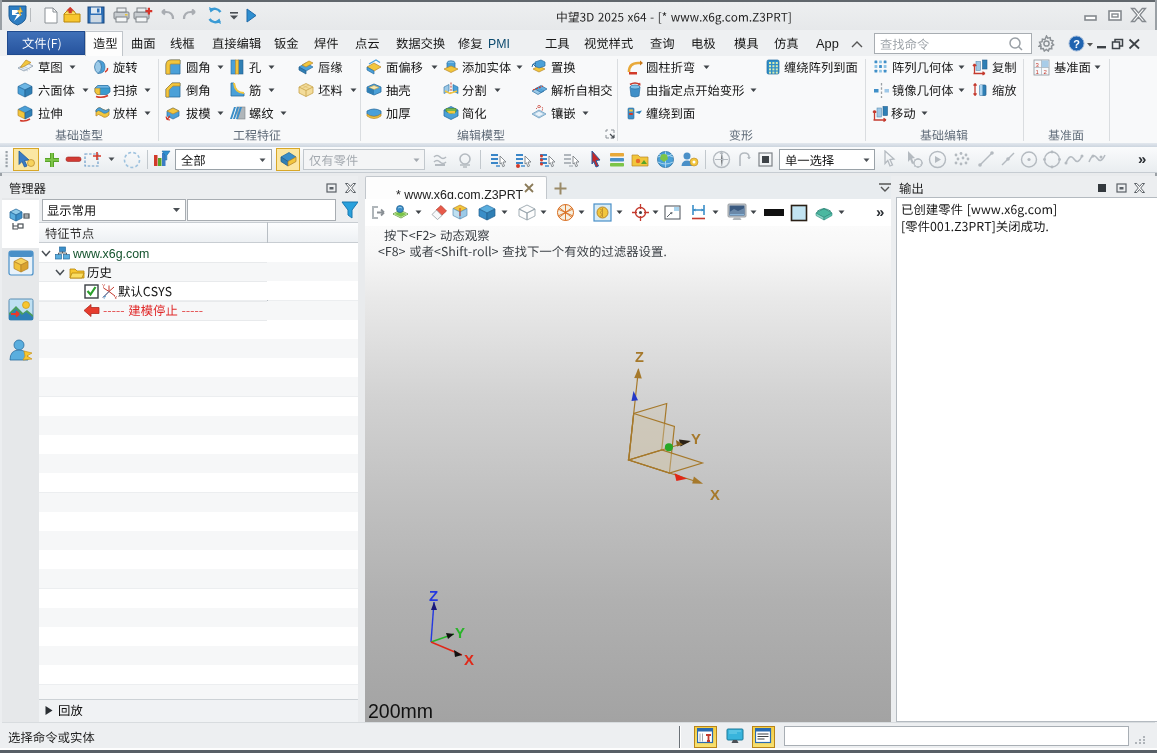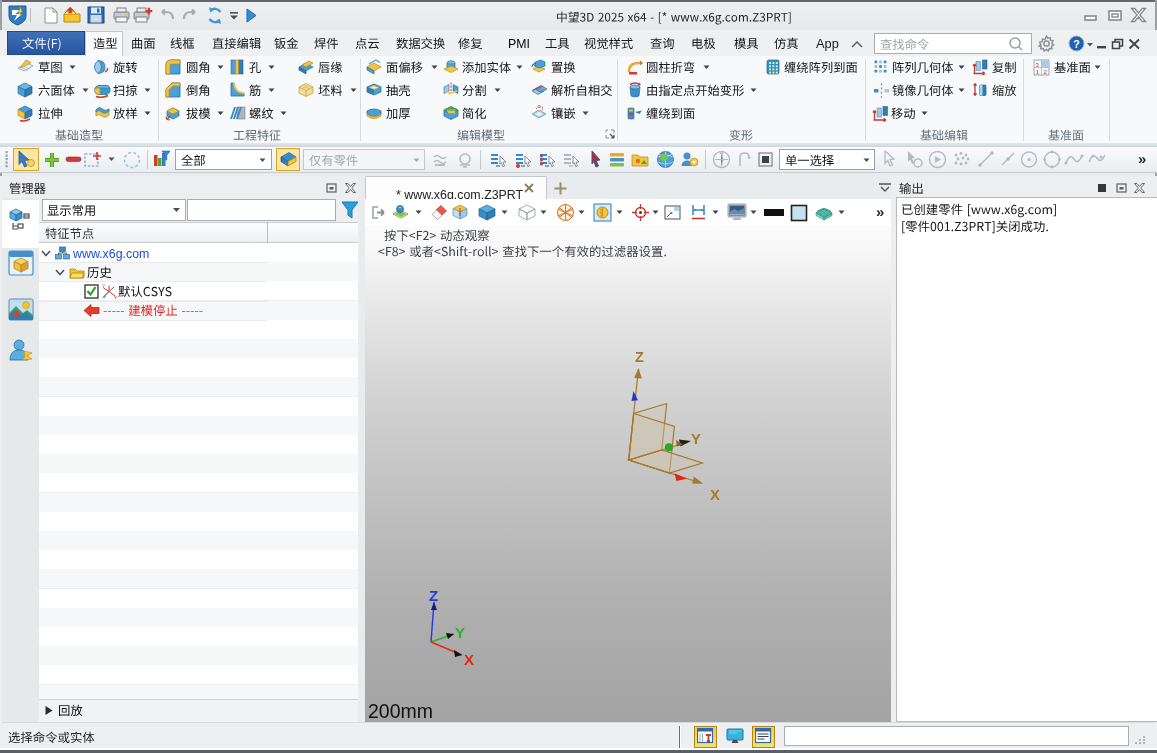--- a/index.html
+++ b/index.html
@@ -115,21 +115,21 @@
   </svg>
 <svg style="position:absolute;left:691px;top:34.5px;overflow:visible" width="27" height="17" viewBox="0 -13.0 27 17">
     <path d="M5.6 -5V-3.2H2.5V-5ZM6.5 -5H9.7V-3.2H6.5ZM5.6 -5.9H2.5V-7.6H5.6ZM6.5 -5.9V-7.6H9.7V-5.9ZM1.5 -8.5V-1.6H2.5V-2.3H5.6V-1C5.6 0.4 6 0.8 7.3 0.8C7.7 0.8 9.7 0.8 10.1 0.8C11.4 0.8 11.7 0.1 11.8 -1.7C11.5 -1.8 11.2 -2 10.9 -2.2C10.8 -0.6 10.7 -0.2 10 -0.2C9.6 -0.2 7.8 -0.2 7.4 -0.2C6.7 -0.2 6.5 -0.3 6.5 -1V-2.3H10.6V-8.5H6.5V-10.3H5.6V-8.5Z M14.7 -10.3V-8H13.1V-7.1H14.6C14.2 -5.4 13.5 -3.5 12.7 -2.4C12.9 -2.2 13.1 -1.8 13.2 -1.5C13.7 -2.3 14.3 -3.7 14.7 -5V1H15.5V-5.6C15.9 -5 16.3 -4.2 16.5 -3.8L17 -4.5C16.8 -4.9 15.8 -6.4 15.5 -6.7V-7.1H16.9V-8H15.5V-10.3ZM17.1 -9.5V-8.7H18.5C18.3 -4.6 17.8 -1.5 15.9 0.5C16.1 0.6 16.5 0.9 16.7 1C17.9 -0.3 18.5 -2.1 18.9 -4.3C19.4 -3.2 19.9 -2.2 20.6 -1.4C19.9 -0.7 19.1 -0.1 18.3 0.3C18.5 0.4 18.8 0.8 18.9 1C19.7 0.6 20.5 0 21.2 -0.7C21.9 -0 22.7 0.6 23.6 0.9C23.7 0.7 24 0.4 24.2 0.2C23.3 -0.2 22.5 -0.7 21.8 -1.4C22.7 -2.6 23.3 -4.1 23.7 -6L23.2 -6.2L23 -6.2H21.6C21.9 -7.2 22.2 -8.5 22.5 -9.5ZM19.3 -8.7H21.4C21.1 -7.5 20.8 -6.2 20.5 -5.4H22.7C22.3 -4.1 21.8 -3 21.2 -2.1C20.3 -3.2 19.6 -4.6 19.2 -6.1C19.2 -6.9 19.3 -7.8 19.3 -8.7Z" fill="#1a1a1a"></path>
   </svg>
 <svg style="position:absolute;left:734px;top:34.5px;overflow:visible" width="27" height="17" viewBox="0 -13.0 27 17">
     <path d="M5.8 -5.1H10.1V-4.2H5.8ZM5.8 -6.7H10.1V-5.8H5.8ZM9 -10.3V-9.3H7.1V-10.3H6.2V-9.3H4.4V-8.5H6.2V-7.6H7.1V-8.5H9V-7.6H9.9V-8.5H11.6V-9.3H9.9V-10.3ZM4.9 -7.4V-3.6H7.5C7.4 -3.2 7.4 -2.9 7.3 -2.5H4.2V-1.7H7C6.5 -0.8 5.6 -0.1 3.8 0.2C4 0.4 4.2 0.8 4.3 1C6.5 0.5 7.5 -0.4 8 -1.7C8.6 -0.4 9.7 0.6 11.3 1C11.4 0.8 11.7 0.4 11.9 0.2C10.5 -0.1 9.4 -0.8 8.8 -1.7H11.6V-2.5H8.2C8.3 -2.9 8.3 -3.2 8.4 -3.6H11V-7.4ZM2.2 -10.3V-8H0.6V-7.1H2.2V-7.1C1.8 -5.4 1.1 -3.5 0.4 -2.4C0.6 -2.2 0.8 -1.8 0.9 -1.5C1.4 -2.3 1.8 -3.4 2.2 -4.6V1H3V-5.4C3.4 -4.7 3.8 -3.9 3.9 -3.5L4.5 -4.2C4.3 -4.6 3.4 -6.1 3 -6.6V-7.1H4.3V-8H3V-10.3Z M19.7 -1C21.1 -0.4 22.5 0.4 23.4 1L24.1 0.3C23.2 -0.3 21.7 -1.1 20.3 -1.7ZM16.3 -1.6C15.6 -1 14 -0.1 12.8 0.3C13 0.5 13.3 0.8 13.5 1C14.7 0.5 16.2 -0.3 17.2 -1.1ZM14.9 -9.7V-2.6H12.9V-1.7H24V-2.6H22.2V-9.7ZM15.8 -2.6V-3.7H21.2V-2.6ZM15.8 -7.2H21.2V-6.2H15.8ZM15.8 -7.9V-9H21.2V-7.9ZM15.8 -5.5H21.2V-4.4H15.8Z" fill="#1a1a1a"></path>
   </svg>
 <svg style="position:absolute;left:774px;top:34.5px;overflow:visible" width="27" height="17" viewBox="0 -13.0 27 17">
     <path d="M7.2 -10.1C7.4 -9.5 7.7 -8.7 7.8 -8.2L8.7 -8.5C8.6 -9 8.3 -9.7 8.1 -10.3ZM4 -8.2V-7.3H6.1C6 -4.2 5.8 -1.2 3.5 0.4C3.7 0.5 4 0.8 4.1 1C5.9 -0.3 6.6 -2.3 6.9 -4.6H10C9.8 -1.6 9.6 -0.4 9.4 -0.1C9.2 0 9.1 0.1 8.9 0C8.7 0 8 0 7.4 -0C7.5 0.2 7.6 0.6 7.6 0.9C8.3 0.9 8.9 0.9 9.3 0.9C9.7 0.8 10 0.7 10.2 0.5C10.6 0 10.7 -1.3 10.9 -5C10.9 -5.2 10.9 -5.5 10.9 -5.5H7C7 -6.1 7 -6.7 7.1 -7.3H11.8V-8.2ZM3.3 -10.3C2.6 -8.5 1.5 -6.6 0.4 -5.4C0.6 -5.2 0.8 -4.7 0.9 -4.5C1.3 -4.9 1.7 -5.4 2 -5.9V1H2.9V-7.3C3.4 -8.2 3.8 -9.1 4.2 -10Z M19.6 -0.6C21 -0.1 22.4 0.5 23.2 1L24 0.3C23.1 -0.1 21.5 -0.7 20.2 -1.2ZM16.6 -1.1C15.8 -0.6 14.2 0 13 0.3C13.2 0.5 13.5 0.8 13.6 1C14.8 0.6 16.4 0 17.4 -0.6ZM18.1 -10.4 18 -9.3H13.3V-8.5H17.9L17.7 -7.7H14.8V-2.2H13V-1.4H23.9V-2.2H22.2V-7.7H18.6L18.8 -8.5H23.6V-9.3H18.9L19.1 -10.2ZM15.6 -2.2V-3H21.3V-2.2ZM15.6 -5.7H21.3V-4.9H15.6ZM15.6 -6.3V-7.1H21.3V-6.3ZM15.6 -4.4H21.3V-3.6H15.6Z" fill="#1a1a1a"></path>
   </svg>
-<div style="position:absolute;left:508px;top:37px;font:400 12.3px 'Liberation Sans',sans-serif;color:#000000;white-space:pre">PMI</div>
+<div style="position:absolute;left:488px;top:37px;font:400 12.3px 'Liberation Sans',sans-serif;color:#0c4a6e;white-space:pre">PMI</div>
 <div style="position:absolute;left:816px;top:36px;font:400 12.8px 'Liberation Sans',sans-serif;color:#1a1a1a;white-space:pre">App</div>
 <svg style="position:absolute;left:850px;top:40px;" width="14" height="9" viewBox="0 0 14 9">
     <path d="M2 7 L7 2 L12 7" fill="none" stroke="#555" stroke-width="1.4"></path>
   </svg>
 <div style="position:absolute;left:874px;top:33px;width:158px;height:21px;background:#fff;border:1px solid #a8adb2"></div>
 <svg style="position:absolute;left:880px;top:35.5px;overflow:visible" width="51" height="17" viewBox="0 -13.0 51 17">
     <path d="M3.6 -2.7H8.6V-1.6H3.6ZM3.6 -4.3H8.6V-3.3H3.6ZM2.7 -5V-1H9.6V-5ZM0.9 -0.2V0.6H11.4V-0.2ZM5.7 -10.3V-8.8H0.7V-8H4.7C3.6 -6.8 2 -5.7 0.4 -5.2C0.6 -5 0.9 -4.7 1 -4.5C2.7 -5.1 4.5 -6.4 5.7 -7.9V-5.4H6.6V-7.9C7.7 -6.5 9.5 -5.2 11.2 -4.6C11.4 -4.8 11.6 -5.2 11.9 -5.3C10.3 -5.8 8.6 -6.8 7.6 -8H11.6V-8.8H6.6V-10.3Z M20.6 -9.6C21.2 -9 21.9 -8.3 22.3 -7.7L23 -8.3C22.7 -8.8 21.9 -9.5 21.3 -10ZM14.6 -10.3V-7.8H12.9V-7H14.6V-4.3C13.9 -4.1 13.2 -4 12.7 -3.8L13 -2.9L14.6 -3.4V-0.2C14.6 -0 14.6 0 14.4 0C14.2 0 13.7 0.1 13.1 0C13.2 0.3 13.4 0.7 13.4 0.9C14.2 0.9 14.8 0.9 15.1 0.7C15.4 0.6 15.5 0.3 15.5 -0.2V-3.7L17.2 -4.2L17 -5L15.5 -4.6V-7H17V-7.8H15.5V-10.3ZM22.5 -5.7C22.1 -4.8 21.5 -3.9 20.7 -3C20.5 -3.9 20.2 -5 20.1 -6.3L23.9 -6.7L23.8 -7.5L20 -7.1C19.9 -8.1 19.8 -9.2 19.8 -10.3H18.8C18.9 -9.2 19 -8.1 19.1 -7L17.2 -6.9L17.3 -6L19.2 -6.2C19.3 -4.7 19.6 -3.3 20 -2.2C19 -1.3 17.9 -0.6 16.8 -0.2C17.1 0 17.4 0.3 17.5 0.6C18.5 0.1 19.5 -0.5 20.3 -1.3C20.9 0 21.7 0.8 22.9 0.9C23.5 1 24 0.3 24.2 -1.7C24 -1.7 23.7 -2 23.5 -2.2C23.3 -0.8 23.1 -0.1 22.8 -0.2C22.1 -0.2 21.5 -0.9 21.1 -2.1C22 -3 22.7 -4.1 23.3 -5.3Z M30.8 -10.5C29.7 -8.8 27.3 -7.3 25 -6.7C25.2 -6.4 25.4 -6 25.6 -5.8C26.5 -6.1 27.4 -6.5 28.2 -7V-6.2H33.2V-7.1C34 -6.5 34.9 -6.1 35.8 -5.8C36 -6.1 36.3 -6.5 36.5 -6.7C34.5 -7.2 32.4 -8.4 31.3 -9.7L31.5 -10ZM28.3 -7.1C29.2 -7.7 30.1 -8.3 30.8 -9C31.4 -8.3 32.2 -7.7 33.1 -7.1ZM26.2 -5.2V0H27V-1H29.9V-5.2ZM27 -4.4H29.1V-1.8H27ZM31.2 -5.2V1H32.1V-4.4H34.5V-1.8C34.5 -1.6 34.4 -1.6 34.3 -1.5C34.1 -1.5 33.5 -1.5 32.8 -1.6C32.9 -1.3 33.1 -1 33.1 -0.7C34 -0.7 34.6 -0.7 34.9 -0.8C35.3 -1 35.4 -1.3 35.4 -1.8V-5.2Z M41.8 -6.9C42.5 -6.3 43.3 -5.5 43.7 -5L44.4 -5.5C44 -6.1 43.2 -6.9 42.5 -7.4ZM39 -4.6V-3.8H45.7C45 -3 44 -2.1 43.2 -1.3C42.6 -1.8 41.9 -2.2 41.3 -2.5L40.7 -1.9C42 -1 43.8 0.2 44.6 1L45.4 0.3C45 -0 44.5 -0.4 44 -0.8C45.2 -2 46.5 -3.3 47.4 -4.3L46.7 -4.7L46.6 -4.6ZM43.2 -10.4C41.9 -8.6 39.6 -7 37.3 -6C37.6 -5.8 37.9 -5.5 38 -5.3C39.8 -6.1 41.7 -7.4 43.1 -8.9C44.5 -7.5 46.5 -6.1 48.2 -5.3C48.3 -5.5 48.7 -5.9 48.9 -6.1C47.1 -6.8 45 -8.2 43.7 -9.5L44 -9.9Z" fill="#9aa0a6"></path>
   </svg>
 <svg style="position:absolute;left:1008px;top:36px;" width="16" height="16" viewBox="0 0 16 16">
     <circle cx="7" cy="7" r="5" fill="none" stroke="#9aa0a6" stroke-width="1.5"></circle>
@@ -815,21 +815,21 @@
 <div style="position:absolute;left:39px;top:320px;width:228px;height:1px;background:#e8eaec"></div>
 <svg style="position:absolute;left:41px;top:249px;" width="10" height="8" viewBox="0 0 10 8">
     <path d="M1 2 L5 6.5 L9 2" fill="none" stroke="#4a5056" stroke-width="1.5"></path>
   </svg>
 <svg style="position:absolute;left:55px;top:246px;" width="15" height="14" viewBox="0 0 15 14">
     <rect x="4.5" y="1" width="6" height="4.5" fill="#3a8ec8" stroke="#2a6da0" stroke-width="0.7"></rect>
     <rect x="0.5" y="8.5" width="6" height="4.5" fill="#5aaede" stroke="#2a6da0" stroke-width="0.7"></rect>
     <rect x="8.5" y="8.5" width="6" height="4.5" fill="#5aaede" stroke="#2a6da0" stroke-width="0.7"></rect>
     <path d="M7.5 5.5 V7 M3.5 8.5 V7 H11.5 V8.5" fill="none" stroke="#4a5056" stroke-width="0.9"></path>
   </svg>
-<div style="position:absolute;left:73px;top:247px;font:400 12.4px 'Liberation Sans',sans-serif;color:#1d4ed8;white-space:pre">www.x6g.com</div>
+<div style="position:absolute;left:73px;top:247px;font:400 12.4px 'Liberation Sans',sans-serif;color:#14532d;white-space:pre">www.x6g.com</div>
 <svg style="position:absolute;left:55px;top:268px;" width="10" height="8" viewBox="0 0 10 8">
     <path d="M1 2 L5 6.5 L9 2" fill="none" stroke="#4a5056" stroke-width="1.5"></path>
   </svg>
 <svg style="position:absolute;left:69px;top:265px;" width="16" height="14" viewBox="0 0 16 14">
     <path d="M1 4 H6 L8 6 H15 V13 H1 Z" fill="#f7c62f" stroke="#b8860b" stroke-width="0.8"></path>
     <path d="M3 8 H15 L13 13 H1 Z" fill="#fadd63" stroke="#b8860b" stroke-width="0.8"></path>
   </svg>
 <svg style="position:absolute;left:87px;top:263.9px;overflow:visible" width="27" height="17" viewBox="0 -13.1 27 17">
     <path d="M1.4 -9.8V-5.9C1.4 -4 1.4 -1.4 0.4 0.4C0.7 0.5 1.1 0.8 1.3 1C2.2 -1 2.4 -3.9 2.4 -5.9V-8.9H11.7V-9.8ZM6.1 -8.3C6.1 -7.6 6.1 -6.9 6.1 -6.2H3.2V-5.3H6C5.7 -2.9 5 -0.9 2.6 0.2C2.8 0.4 3.1 0.7 3.2 0.9C5.8 -0.4 6.6 -2.6 6.9 -5.3H10.1C10 -1.9 9.8 -0.6 9.4 -0.3C9.3 -0.1 9.1 -0.1 8.9 -0.1C8.6 -0.1 7.8 -0.1 7.1 -0.2C7.2 0.1 7.3 0.5 7.4 0.8C8.1 0.8 8.9 0.8 9.3 0.8C9.7 0.7 10 0.7 10.2 0.3C10.7 -0.2 10.9 -1.7 11.1 -5.8C11.1 -5.9 11.1 -6.2 11.1 -6.2H7C7 -6.9 7.1 -7.6 7.1 -8.3Z M14.8 -7.6H18.1V-5.2H14.8ZM19.1 -7.6H22.4V-5.2H19.1ZM15.3 -3.9 14.5 -3.6C15 -2.6 15.6 -1.7 16.4 -1.1C15.6 -0.6 14.5 -0.2 12.9 0.2C13.1 0.4 13.4 0.8 13.5 1C15.2 0.6 16.3 0.1 17.2 -0.6C18.8 0.4 21 0.8 23.9 1C24 0.6 24.2 0.2 24.4 0C21.6 -0.1 19.5 -0.4 17.9 -1.2C18.7 -2.1 19 -3.2 19.1 -4.4H23.4V-8.5H19.1V-10.4H18.1V-8.5H13.9V-4.4H18.1C18.1 -3.4 17.8 -2.5 17.1 -1.7C16.4 -2.3 15.8 -3 15.3 -3.9Z" fill="#1a1a1a"></path>
   </svg>

